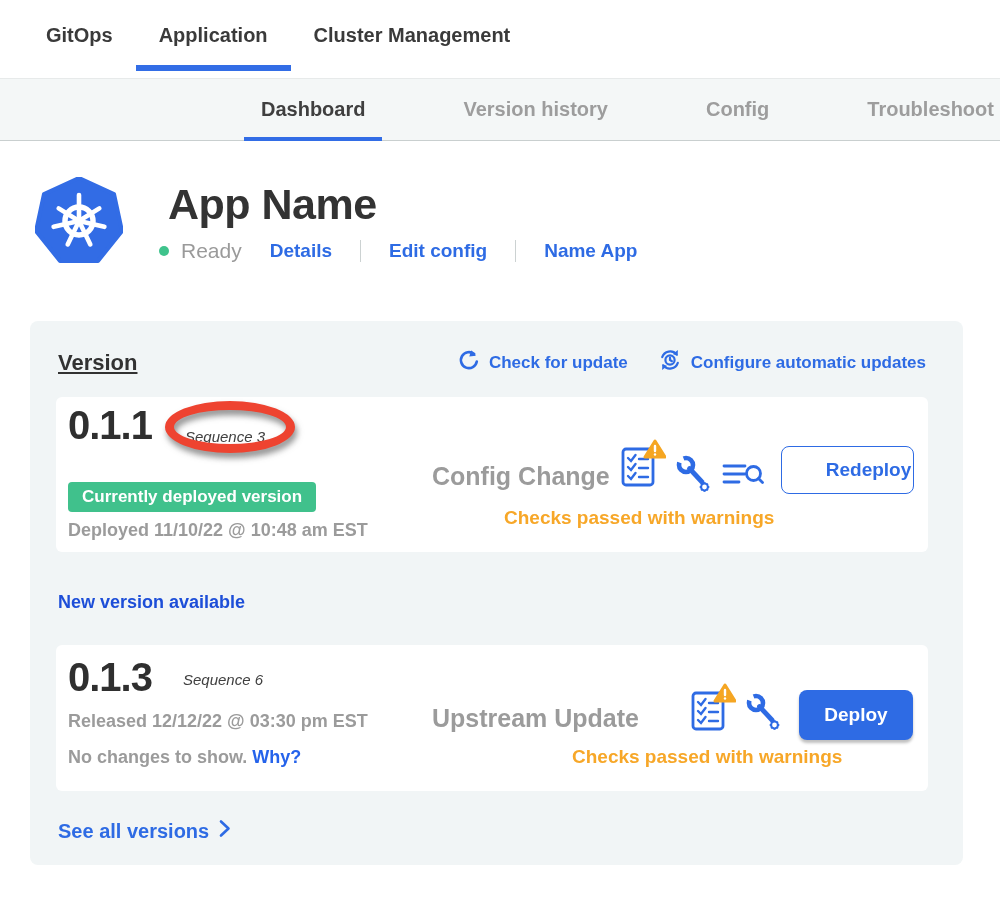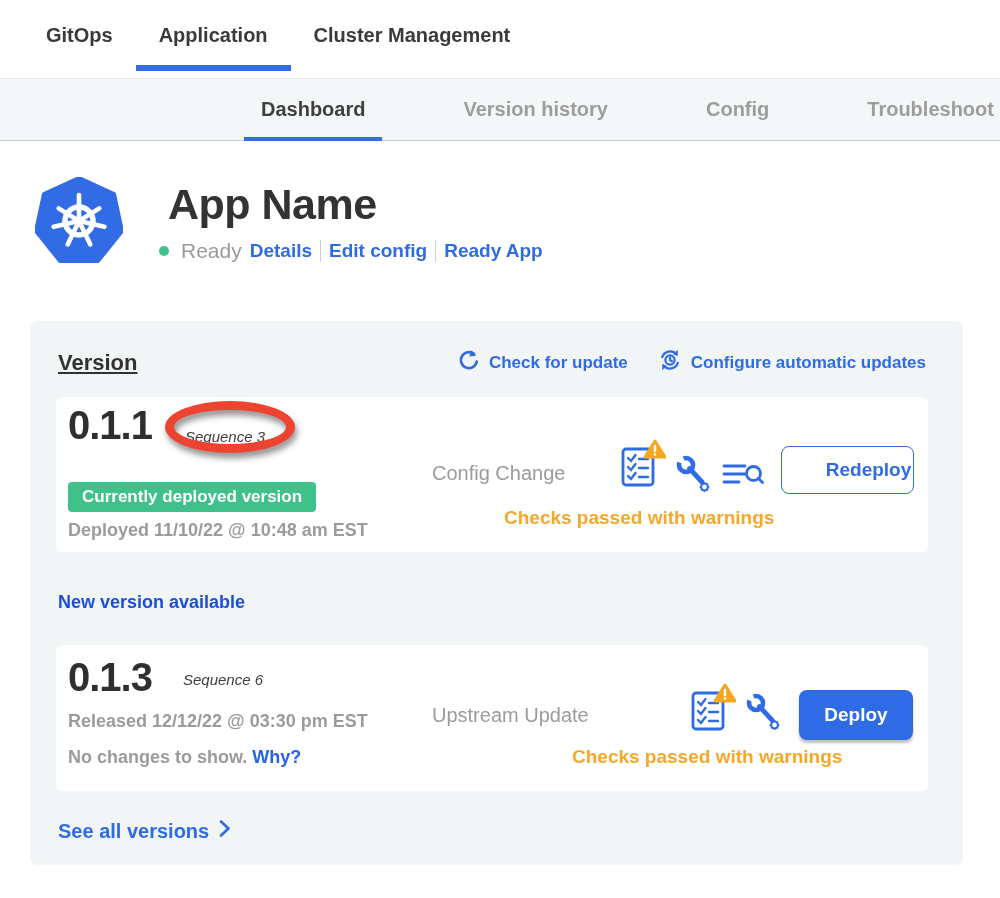--- a/index.html
+++ b/index.html
@@ -20,21 +20,21 @@
     display:flex; gap:64px; padding-left:244px; }
   .subnav .tab { padding:0 17px; display:flex; align-items:center; white-space:nowrap;
     font-size:20px; font-weight:600; color:#9d9d9d; position:relative; cursor:pointer; }
   .subnav .tab.active { color:#3f3f3f; font-weight:700; }
   .subnav .tab.active::after { content:""; position:absolute; left:0; right:0; bottom:-1px;
     height:4px; background:#326de6; }
   
   .app-header { display:flex; margin-top:36px; padding-left:35px; gap:45px; }
   .app-logo { width:88px; height:88px; flex:0 0 88px; }
   .app-title { font-size:43px; font-weight:700; color:#333; letter-spacing:-0.5px; margin-top:3px; line-height:48px; }
-  .status-row { display:flex; align-items:center; gap:8px; margin-top:11px; margin-left:-9px; }
+  .status-row { display:flex; align-items:center; gap:28px; margin-top:11px; margin-left:-9px; }
   .status-pill { display:flex; align-items:center; gap:12px; }
   .status-dot { width:10px; height:10px; border-radius:50%; background:#3fc38c; }
   .status-label { font-size:21px; font-weight:500; color:#9a9a9a; }
   .header-link { font-size:19px; font-weight:700; color:#2e6be4; cursor:pointer; }
   .vdiv { width:1px; height:22px; background:#ccd2d2; }
   
   .version-panel { margin:56px 0 0 30px; width:933px; background:#f1f5f6; border-radius:8px;
     padding:27px 0 22px 0; }
   .panel-header { display:flex; justify-content:space-between; align-items:center; margin:0 37px 0 28px; }
   .panel-title { font-size:22px; font-weight:700; color:#323232;text-decoration:underline; }
@@ -53,21 +53,21 @@
   .annotation-ellipse { position:absolute; left:109px; top:4px; width:130px; height:52px;
     border:9px solid #ee4330; border-radius:50%;
     filter:drop-shadow(2px 5px 3px rgba(50,50,50,0.55)); pointer-events:none; }
   .badge-deployed { position:absolute; left:12px; top:85px; background:#40c18c; color:#fff;
     font-size:17px; font-weight:700; padding:5px 14px; border-radius:4px; }
   .v-meta { position:absolute; left:12px; font-size:18px; font-weight:600; color:#9b9b9b; }
   .meta-deployed { top:123px; }
   .meta-released { top:66px; }
   .meta-nochanges { top:102px; }
   .why-link { color:#2563eb; font-weight:700; cursor:pointer; }
-  .change-type { position:absolute; left:376px; font-size:20px; font-weight:400; color:#9b9b9b; }
+  .change-type { position:absolute; left:376px; font-size:25px; font-weight:700; color:#9b9b9b; }
   .card-current .change-type { top:65px; }
   .card-new .change-type { top:59px; }
   .icon-abs { position:absolute; }
   .btn { border-radius:8px; font-size:19px; font-weight:700; cursor:pointer;
     font-family:"Liberation Sans","DejaVu Sans",sans-serif; position:absolute; }
   .btn-redeploy { left:725px; top:49px; width:133px; height:48px;
     border:1.5px solid #2e6be4; background:#fff; color:#2e6be4;padding-left:42px; }
   .btn-deploy { left:743px; top:45px; width:114px; height:50px;
     border:none; background:#2e6be4; color:#fff; box-shadow:0 3px 3px rgba(0,0,0,0.25); }
   .checks-warning { position:absolute; font-size:19px; font-weight:700; color:#f7a728; }
@@ -114,21 +114,21 @@
     <div class="app-title">App Name</div>
     <div class="status-row">
       <div class="status-pill">
         <span class="status-dot"></span>
         <span class="status-label">Ready</span>
       </div>
       <span class="header-link">Details</span>
       <span class="vdiv"></span>
       <span class="header-link">Edit config</span>
       <span class="vdiv"></span>
-      <span class="header-link">Ready App</span>
+      <span class="header-link">Name App</span>
     </div>
   </div>
 </div>
 
 <div class="version-panel">
 
   <div class="panel-header">
     <div class="panel-title">Version</div>
     <div class="panel-actions">
       <div class="action-link">

